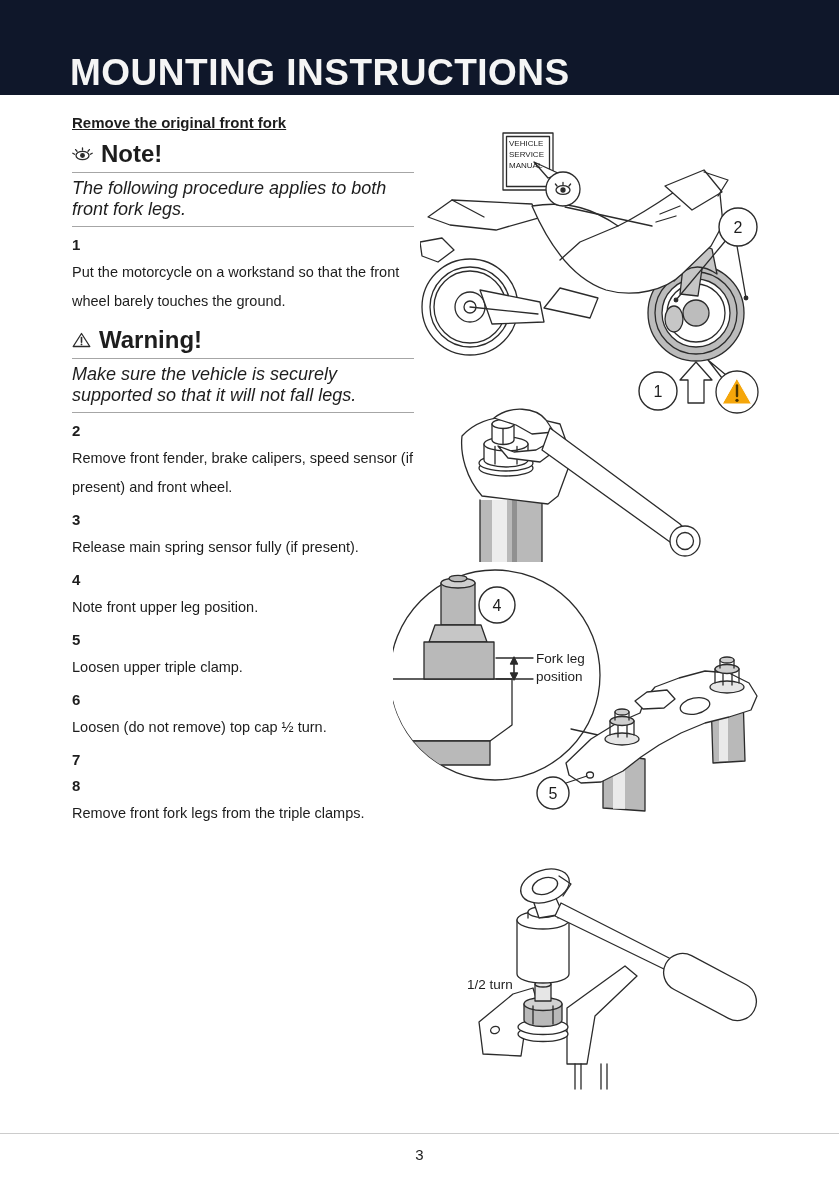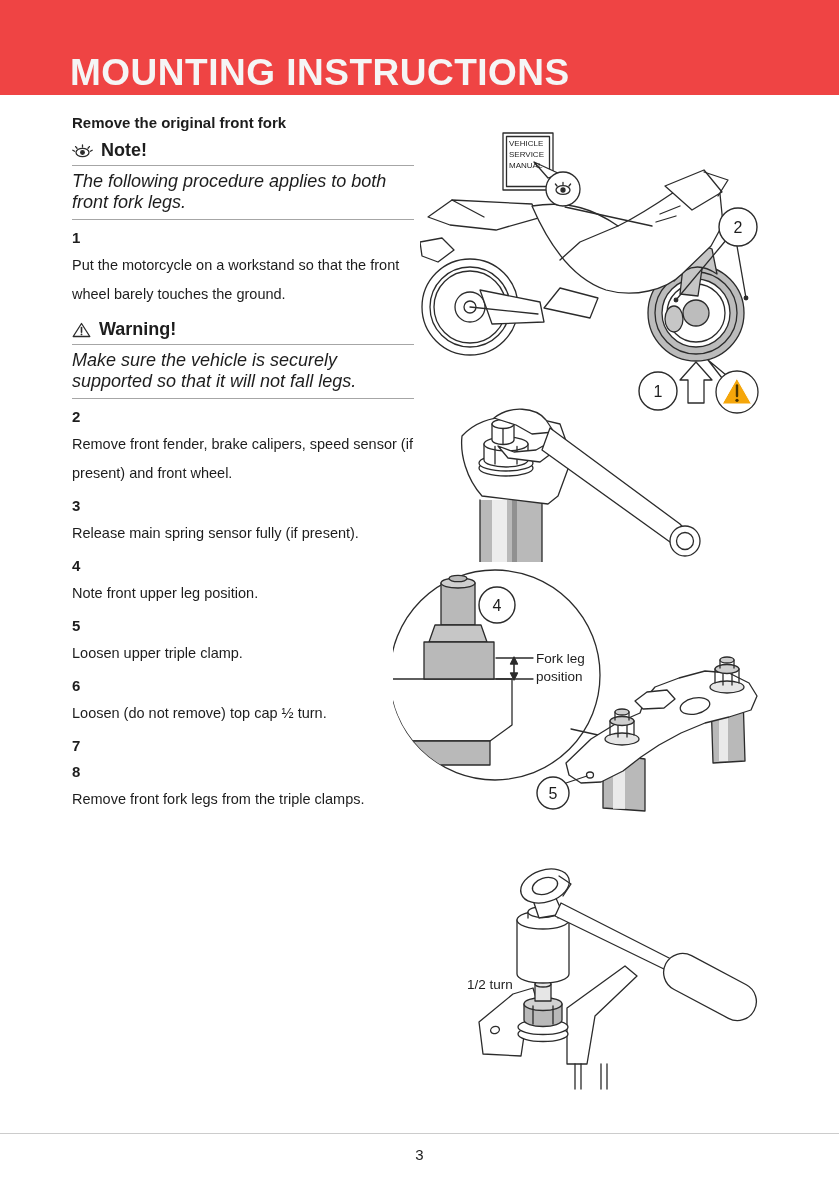--- a/index.html
+++ b/index.html
@@ -1,28 +1,28 @@
 <!DOCTYPE html>
 <html><head>
 <meta charset="utf-8">
 <style>
   * { margin:0; padding:0; box-sizing:border-box; }
   html,body { background:#ffffff; }
   body { font-family:"Liberation Sans", sans-serif; color:#1d1d1d; }
   .page { position:relative; width:839px; height:1190px; background:#fff; overflow:hidden; }
 
-  .header-band { position:absolute; top:0; left:0; width:839px; height:95px; background:#ef4444; }
+  .header-band { position:absolute; top:0; left:0; width:839px; height:95px; background:#0f172a; }
   .header-band h1 { position:absolute; left:70px; bottom:1px; font-size:37px; font-weight:bold;
                     color:#f5f5f5; letter-spacing:0.5px; white-space:nowrap; }
 
-  .section-title { position:absolute; left:72px; top:114px; font-size:15px; font-weight:bold; }
+  .section-title { position:absolute; left:72px; top:114px; font-size:15px; font-weight:bold;text-decoration:underline; }
 
   .col { position:absolute; left:72px; top:140px; width:342px; }
 
-  .callout-head { display:flex; align-items:center; gap:8px; font-size:18px; font-weight:bold;
+  .callout-head { display:flex; align-items:center; gap:8px; font-size:24px; font-weight:bold;
                   padding-bottom:4px; border-bottom:1px solid #a6a6a6; }
   .italic-note { font-style:italic; font-size:18px; line-height:21px; padding:5px 0 6px;
                  border-bottom:1px solid #a6a6a6; }
   .warning-block { margin-top:10px; }
 
   .step { margin-top:9px; }
   .step-num { font-size:15px; font-weight:bold; line-height:17px; }
   .step-text { font-size:14.5px; line-height:29px; margin-top:5px; }
 
   .figure { position:absolute; }

